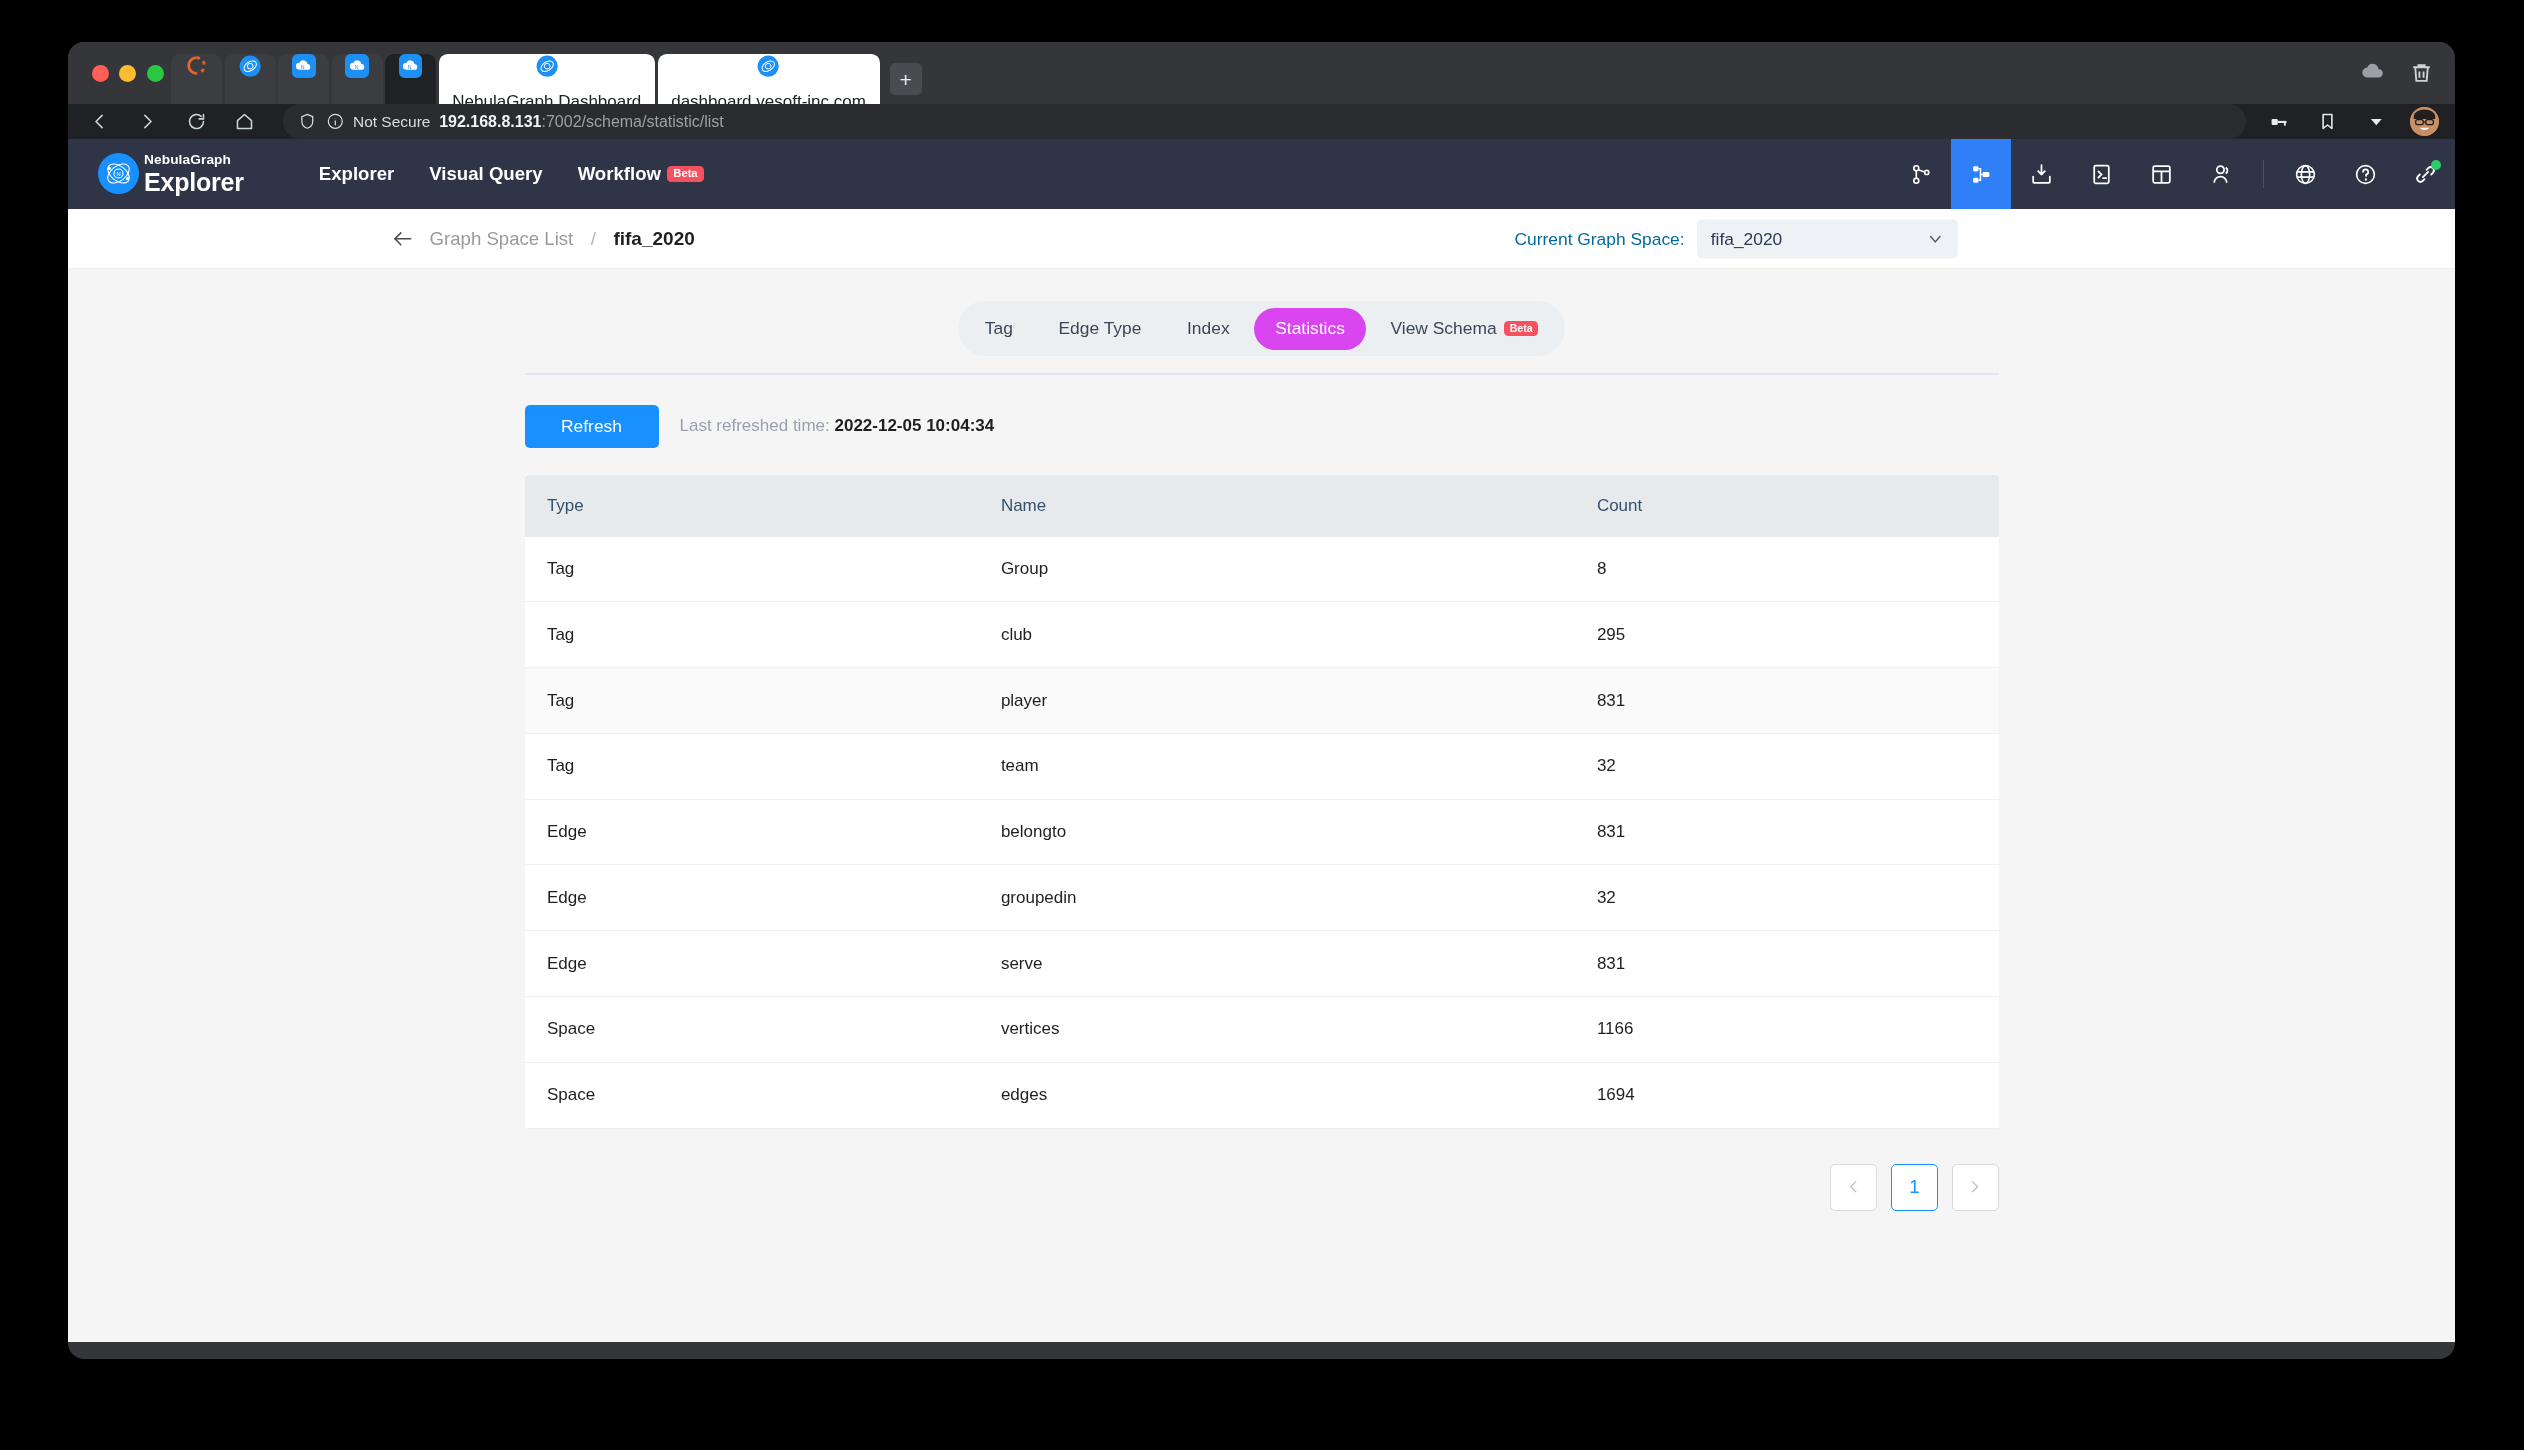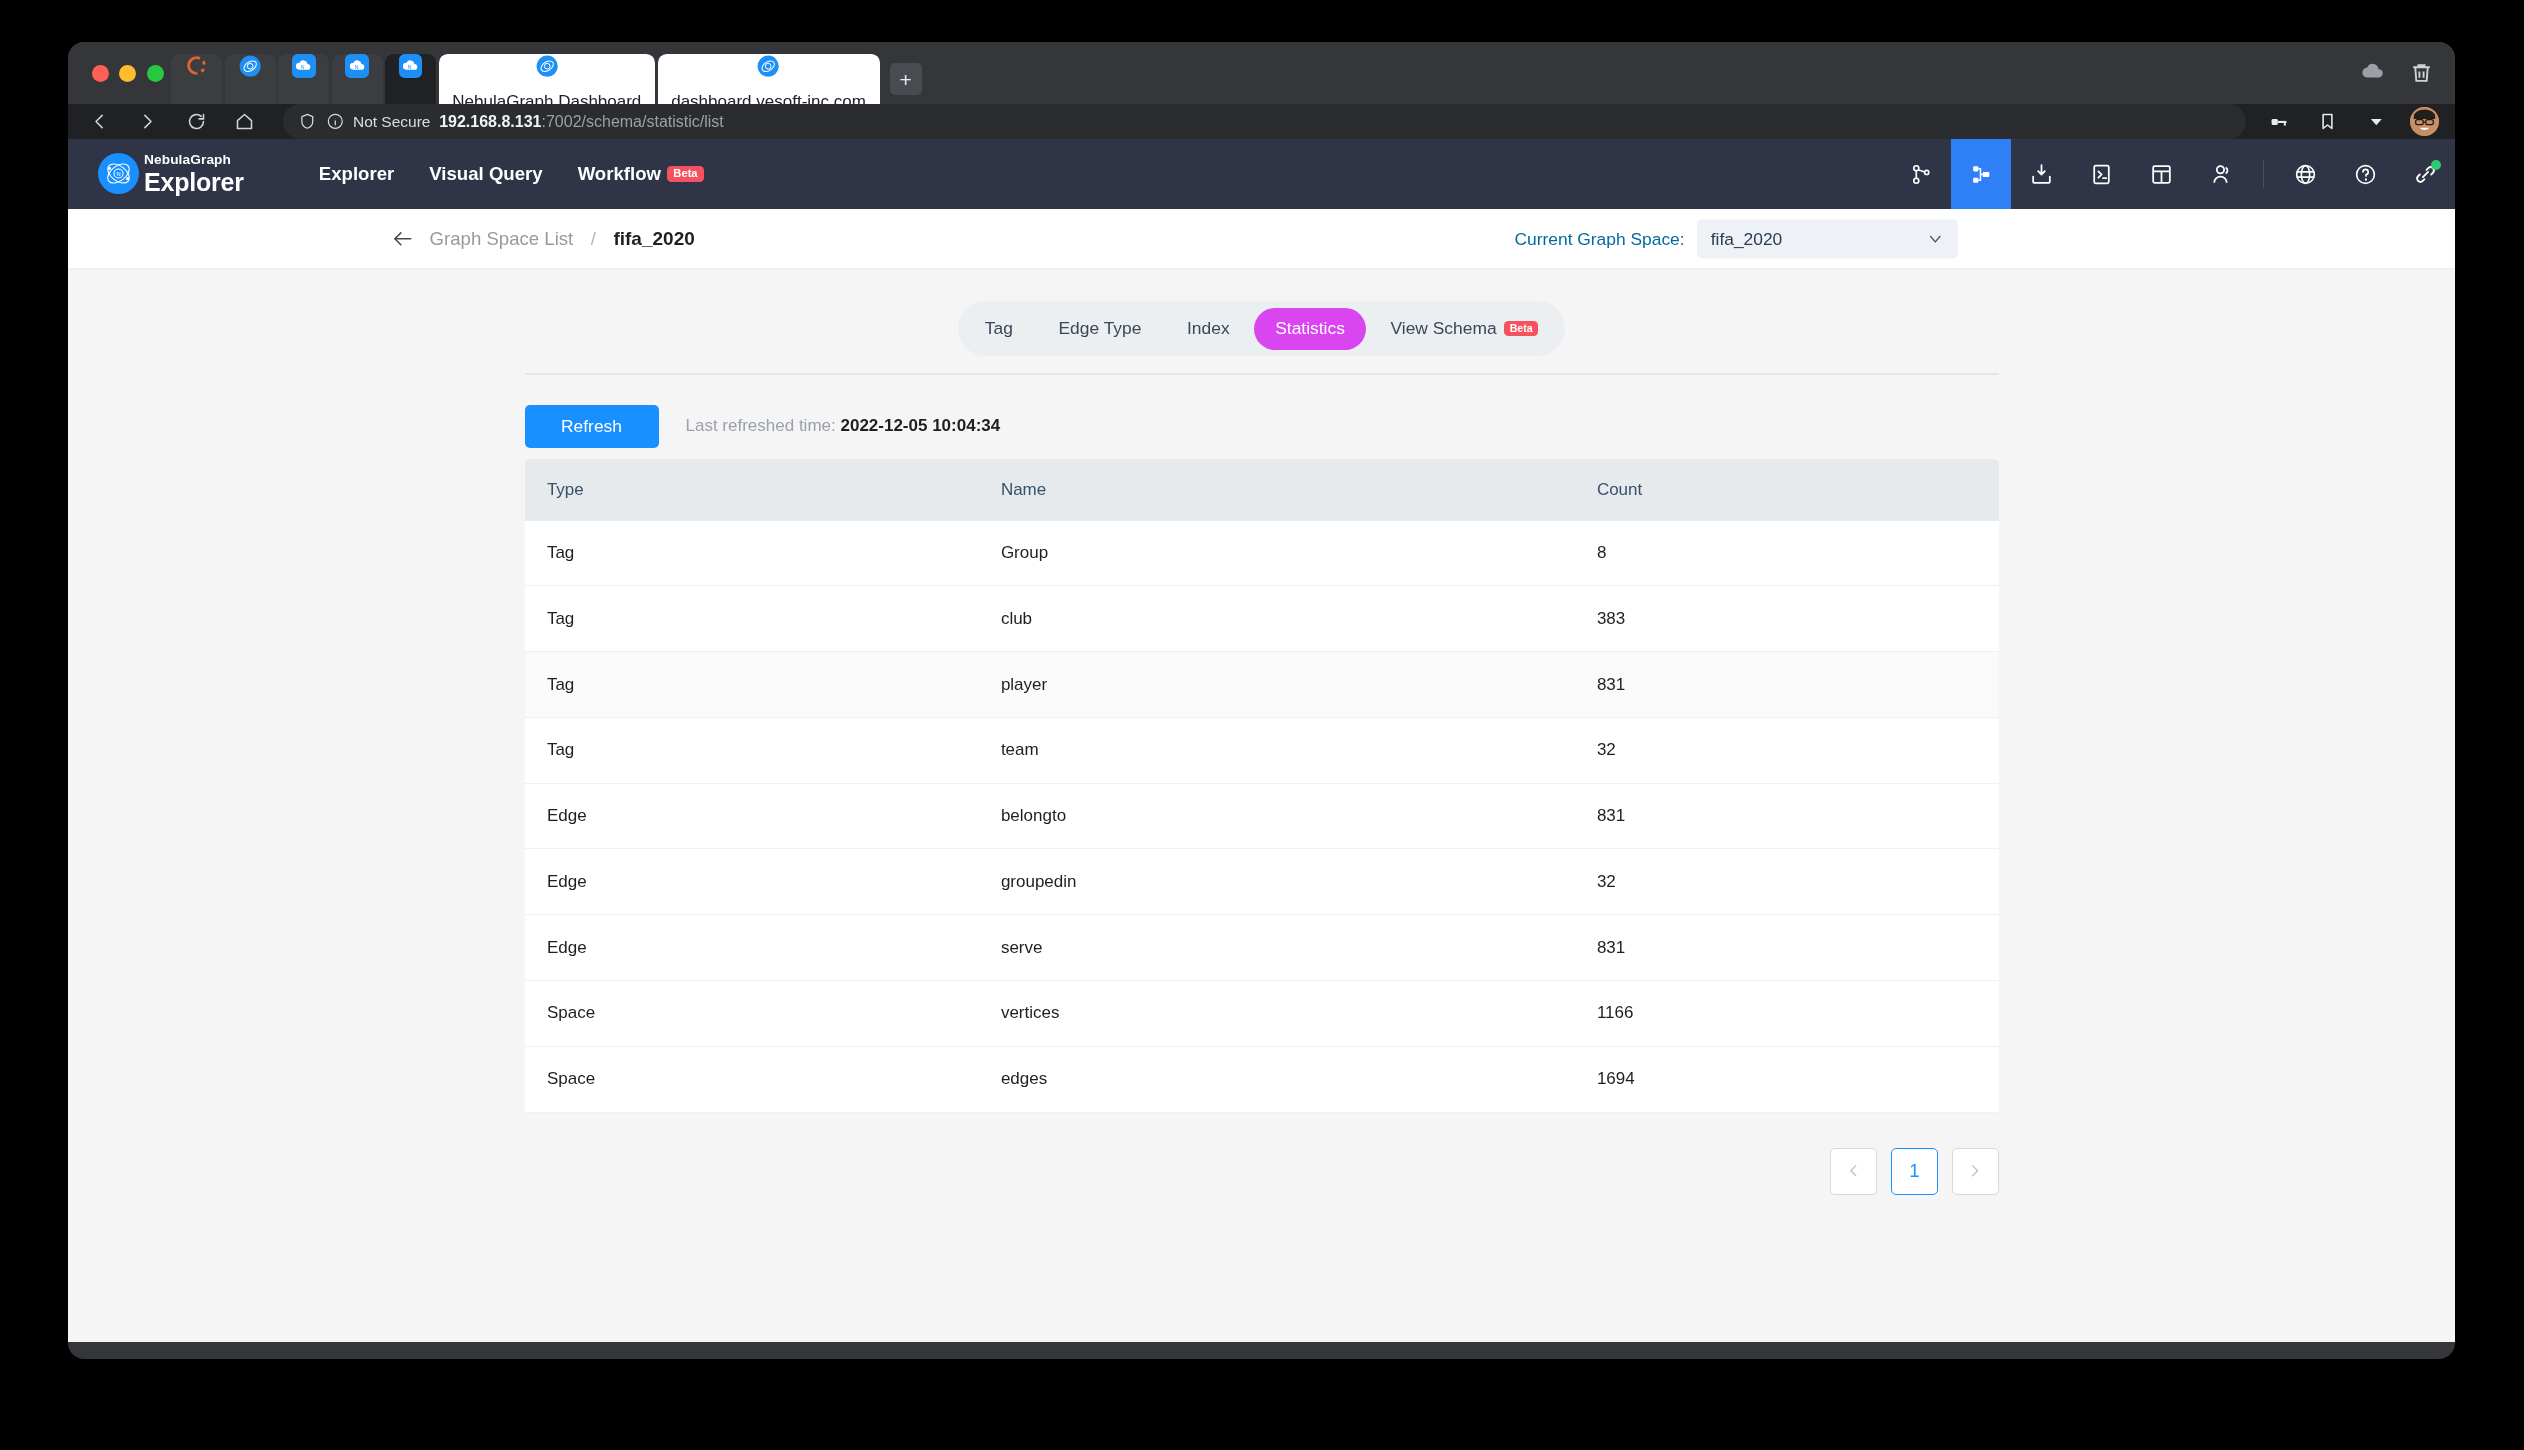--- a/index.html
+++ b/index.html
@@ -230,22 +230,22 @@
   .seg .beta-badge { font-size: 10.6px; padding: 1.9px 5.6px 2.5px; }
 
   .panel {
     width: 1474px;
     margin: 0 auto;
     padding-top: 17.4px;
   }
   .divider { height: 1.2px; background: #e3e6ef; width: 1474px; margin: 0 auto; }
 
   .actionrow {
-    display: flex; align-items: center; gap: 27px;
-    padding: 30px 0 11px 0;
+    display: flex; align-items: center; gap: 21px;
+    padding: 30px 0 27px 0;
   }
   .refresh-btn {
     width: 134px; height: 43px;
     background: #1890ff;
     border-radius: 5px;
     color: #fff;
     font-size: 17.4px;
     display: flex; align-items: center; justify-content: center;
     border: none;
     font-family: inherit;
@@ -635,21 +635,21 @@
           </thead>
           <tbody>
             <tr>
               <td>Tag</td>
               <td>Group</td>
               <td>8</td>
             </tr>
             <tr>
               <td>Tag</td>
               <td>club</td>
-              <td>383</td>
+              <td>295</td>
             </tr>
             <tr class="alt">
               <td>Tag</td>
               <td>player</td>
               <td>831</td>
             </tr>
             <tr>
               <td>Tag</td>
               <td>team</td>
               <td>32</td>

